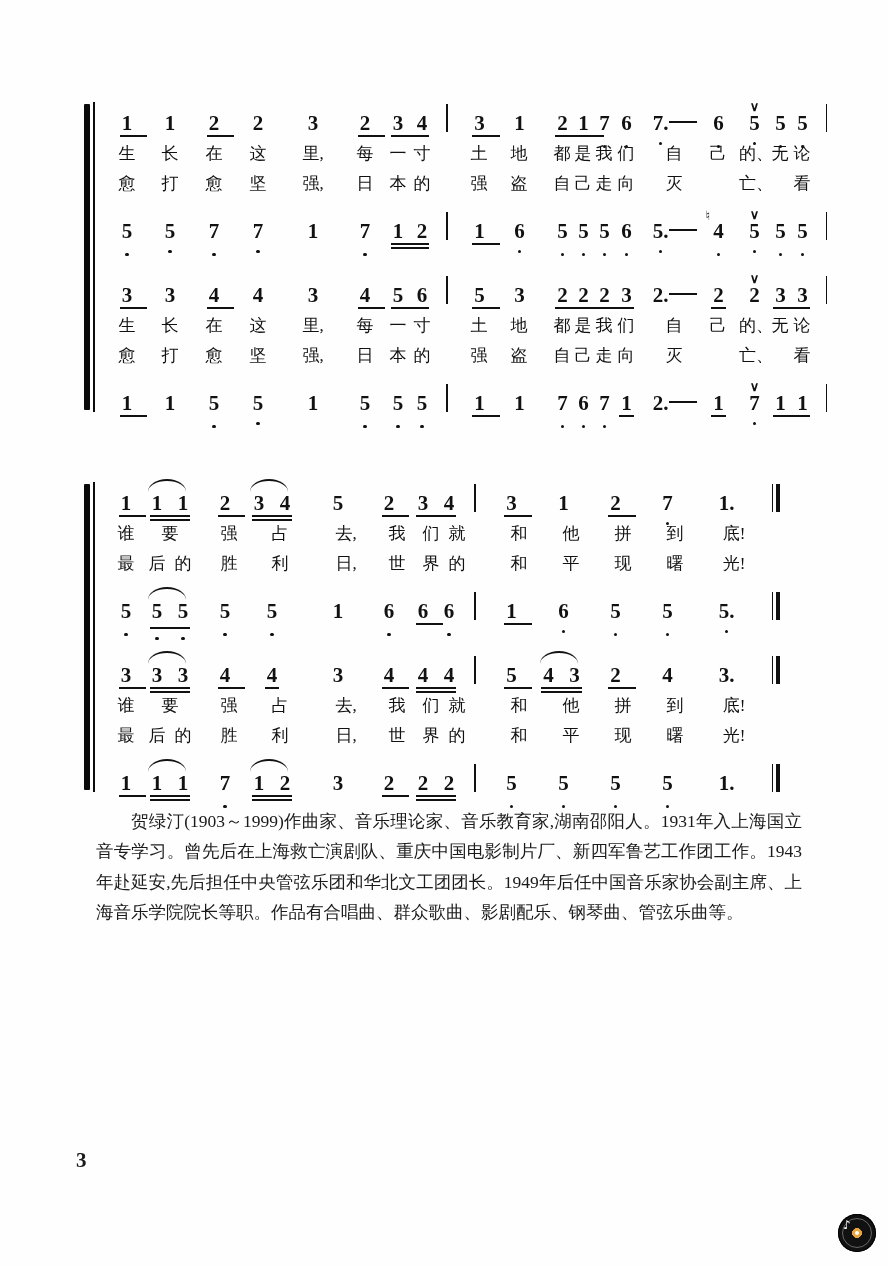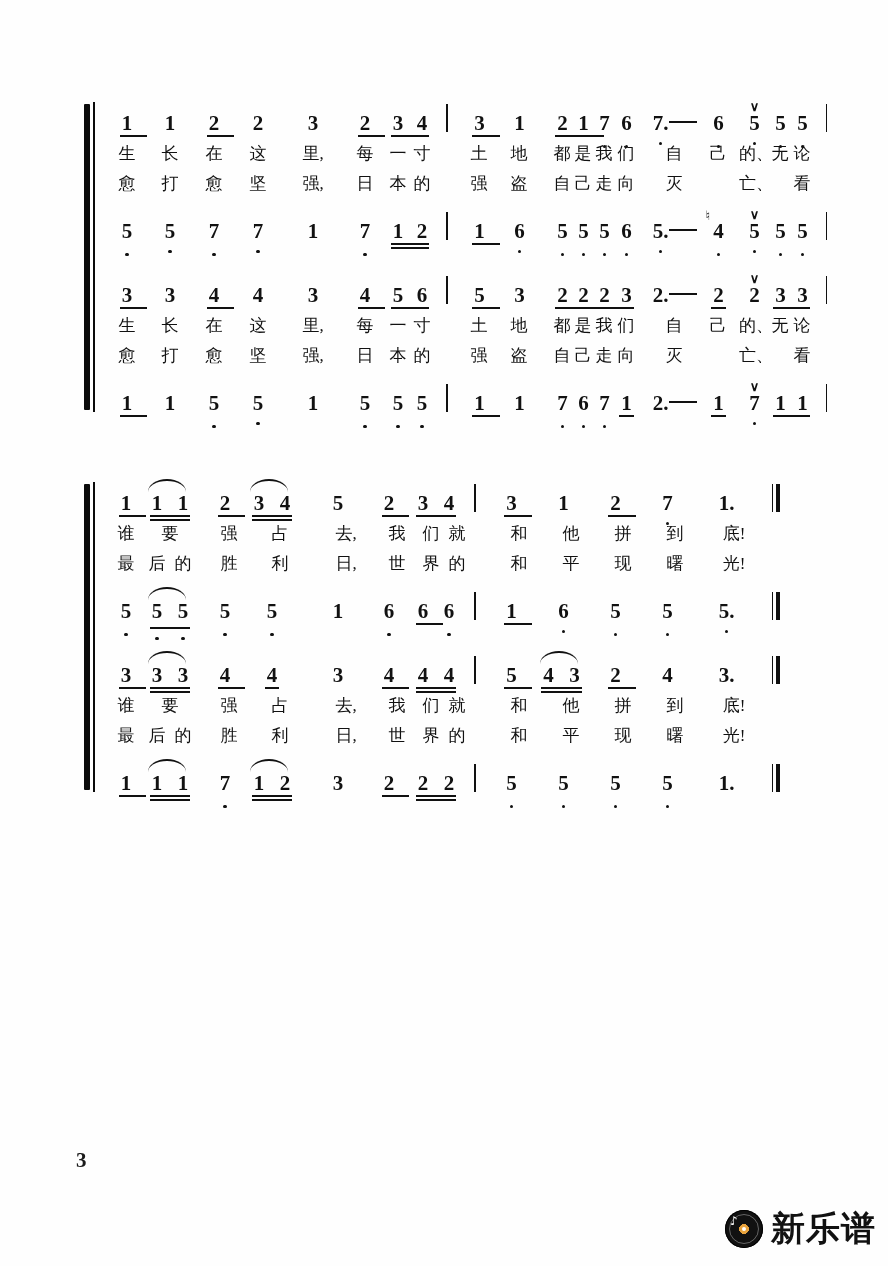--- a/index.html
+++ b/index.html
@@ -725,24 +725,24 @@
           <span class="final-bar">
               <i class="thinb"></i>
               <i class="thickb"></i>
             </span>
         </div>
       </div>
     </div>
   </div>
 
   <div class="prose">
+    <p>贺绿汀(1903～1999)作曲家、音乐理论家、音乐教育家,湖南邵阳人。1931年入上海国立音专学习。曾先后在上海救亡演剧队、重庆中国电影制片厂、新四军鲁艺工作团工作。1943年赴延安,先后担任中央管弦乐团和华北文工团团长。1949年后任中国音乐家协会副主席、上海音乐学院院长等职。作品有合唱曲、群众歌曲、影剧配乐、钢琴曲、管弦乐曲等。</p>
   </div>
 
   <div class="page-number">3</div>
 
   <div class="logo">
     <div class="vinyl">
       <span class="logo-note">♪</span>
     </div>
-    <div class="logo-text">新乐谱</div>
   </div>
 
 </div>
 
 </body></html>

